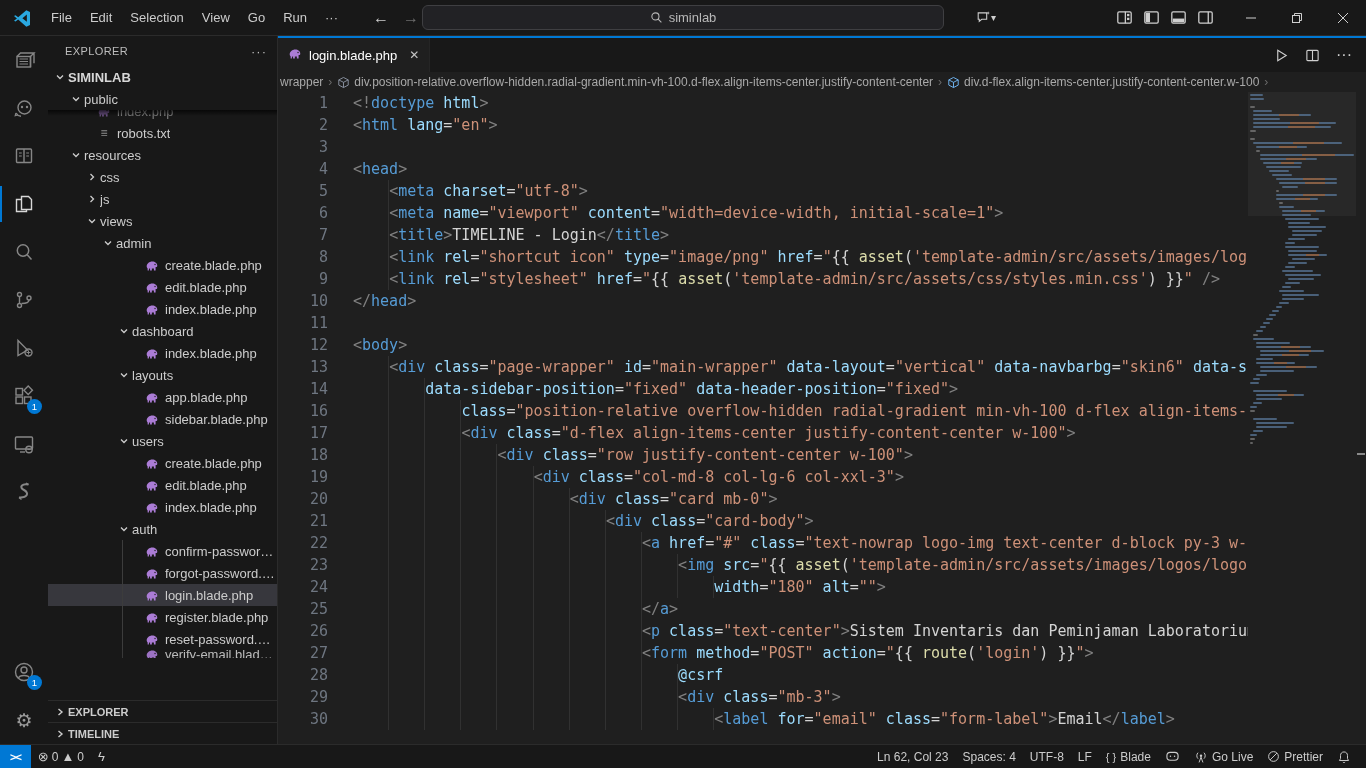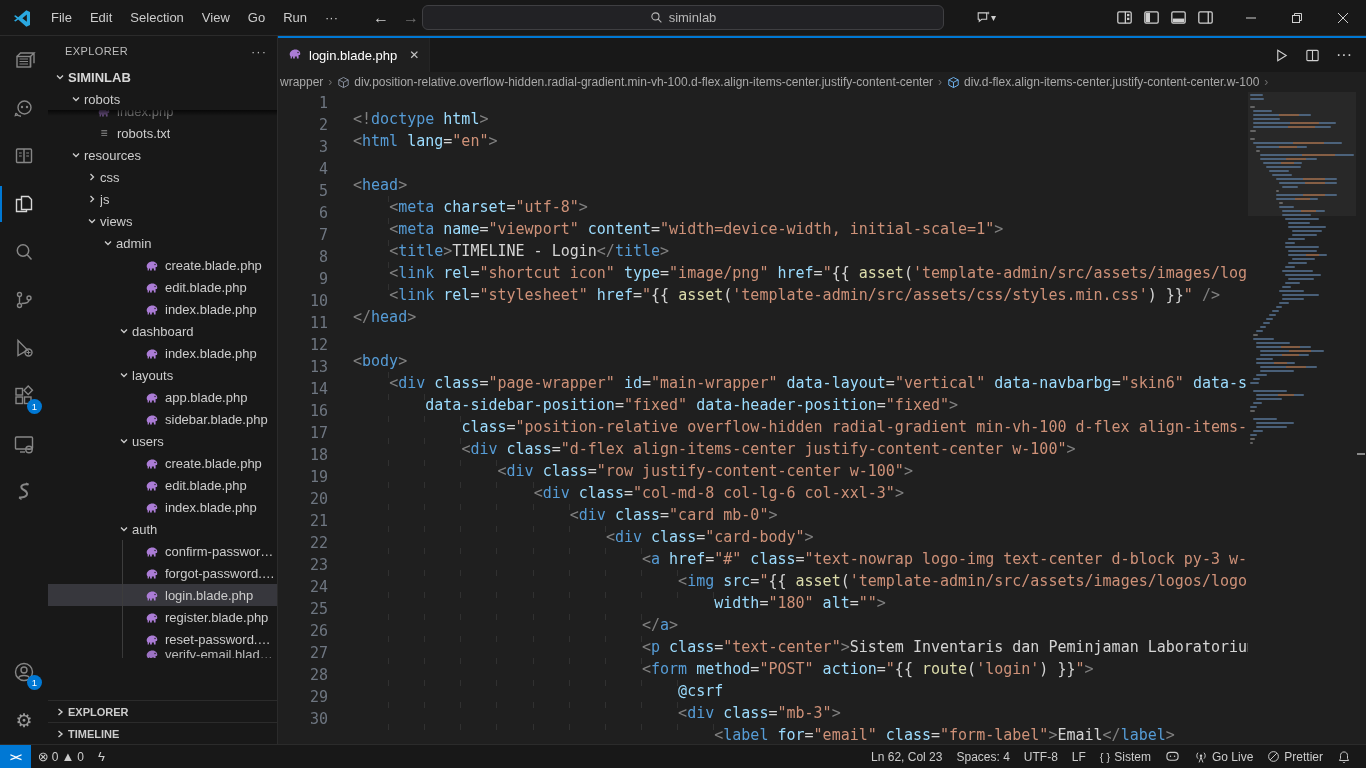--- a/index.html
+++ b/index.html
@@ -72,21 +72,21 @@
   #breadcrumbs { height:20px; display:flex; align-items:center; font-size:12px; color:#a9a9a9;
     padding-left:2px; white-space:nowrap; overflow:hidden; flex:0 0 20px; }
   .bc-item { display:flex; align-items:center; gap:4px; }
   .bc-sep { color:#6a6a6a; margin:0 5px; font-size:12px; }
 
   #codewrap { flex:1 1 auto; position:relative; overflow:hidden; }
   #code { position:absolute; left:0; top:0; right:118px; bottom:0; overflow:hidden;
     font-family:"DejaVu Sans Mono", monospace; font-size:15px; padding-left:10px; }
   .cl { height:22px; line-height:22px; display:flex; white-space:pre; }
   .ln { width:40px; text-align:right; color:#6e7681; flex:0 0 40px; }
-  .lc { position:relative; padding-left:25px;margin-top:16px; }
+  .lc { position:relative; padding-left:25px; }
   .lc i.g { position:absolute; top:0; bottom:0; width:1px; background:#313131; }
   .p{color:#808080} .t{color:#569cd6} .a{color:#9cdcfe} .s{color:#ce9178} .f{color:#dcdcaa} .w{color:#d4d4d4}
 
   #minimap { position:absolute; top:0; right:10px; width:108px; bottom:0; background:#1f1f1f; padding-top:2px; }
   .mm-row { height:2px; margin-bottom:2px; border-radius:1px; background:#587697; opacity:.75; }
   .mm-row.orange { background:linear-gradient(90deg,#587697 0 45%,#a5714f 45% 80%,#587697 80%); }
   .mm-row.gray { background:#7a7a7a; }
   #mm-slider { position:absolute; top:0; left:0; right:0; height:124px; background:rgba(255,255,255,.045); }
   #ruler { position:absolute; top:0; right:0; width:10px; bottom:0; }
   #cursor-marker { position:absolute; top:361px; left:1px; right:1px; height:2px; background:#8a8a8a; }
@@ -295,21 +295,21 @@
               <span class="tlabel">SIMINLAB</span>
             </div>
           </div>
           <div class="trow">
             <div class="inner" style="padding-left: 20px;">
               <span class="twist">
                 <svg width="10" height="10" viewBox="0 0 10 10" fill="none" stroke="#cccccc" stroke-width="1.3">
                   <path d="M2 3.5 5 6.5 8 3.5"></path>
                 </svg>
               </span>
-              <span class="tlabel">robots</span>
+              <span class="tlabel">public</span>
             </div>
           </div>
           <div class="trow partial-top">
             <div class="inner" style="padding-left: 36px;">
               <span class="fspacer"></span>
               <span class="ficon">
                 <svg width="15" height="15" viewBox="0 0 16 16">
                   <path fill="#ab7cd6" d="M2.8 13.2v-2.1c-.6-.5-1-1.2-1-2C1.8 6.1 4.5 3.8 7.8 3.8c2.9 0 5.3 1.9 5.3 4.5 0 .8-.5 1.4-1.2 1.4h-.6v3.5h-1.8v-2.1H7.3v2.1H5.4v-2.4c-.9.1-1.3.7-1.3 2.4H2.8z"></path>
                   <circle cx="10.7" cy="7" r=".75" fill="#1f1f1f"></circle>
                 </svg>
@@ -812,21 +812,21 @@
           <span>Spaces: 4</span>
         </div>
         <div class="sb-item">
           <span>UTF-8</span>
         </div>
         <div class="sb-item">
           <span>LF</span>
         </div>
         <div class="sb-item">
           <span><span style="font-size:11px">{ }</span></span>
-          <span>Sistem</span>
+          <span>Blade</span>
         </div>
         <div class="sb-item">
           <span>
             <svg class="ic" width="15" height="13" viewBox="0 0 16 14" fill="none" stroke="#cccccc" stroke-width="1.2">
               <rect x="2" y="2.5" width="12" height="8.5" rx="3.5"></rect>
               <circle cx="5.8" cy="6.8" r=".8" fill="#cccccc" stroke="none"></circle>
               <circle cx="10.2" cy="6.8" r=".8" fill="#cccccc" stroke="none"></circle>
             </svg>
           </span>
         </div>

